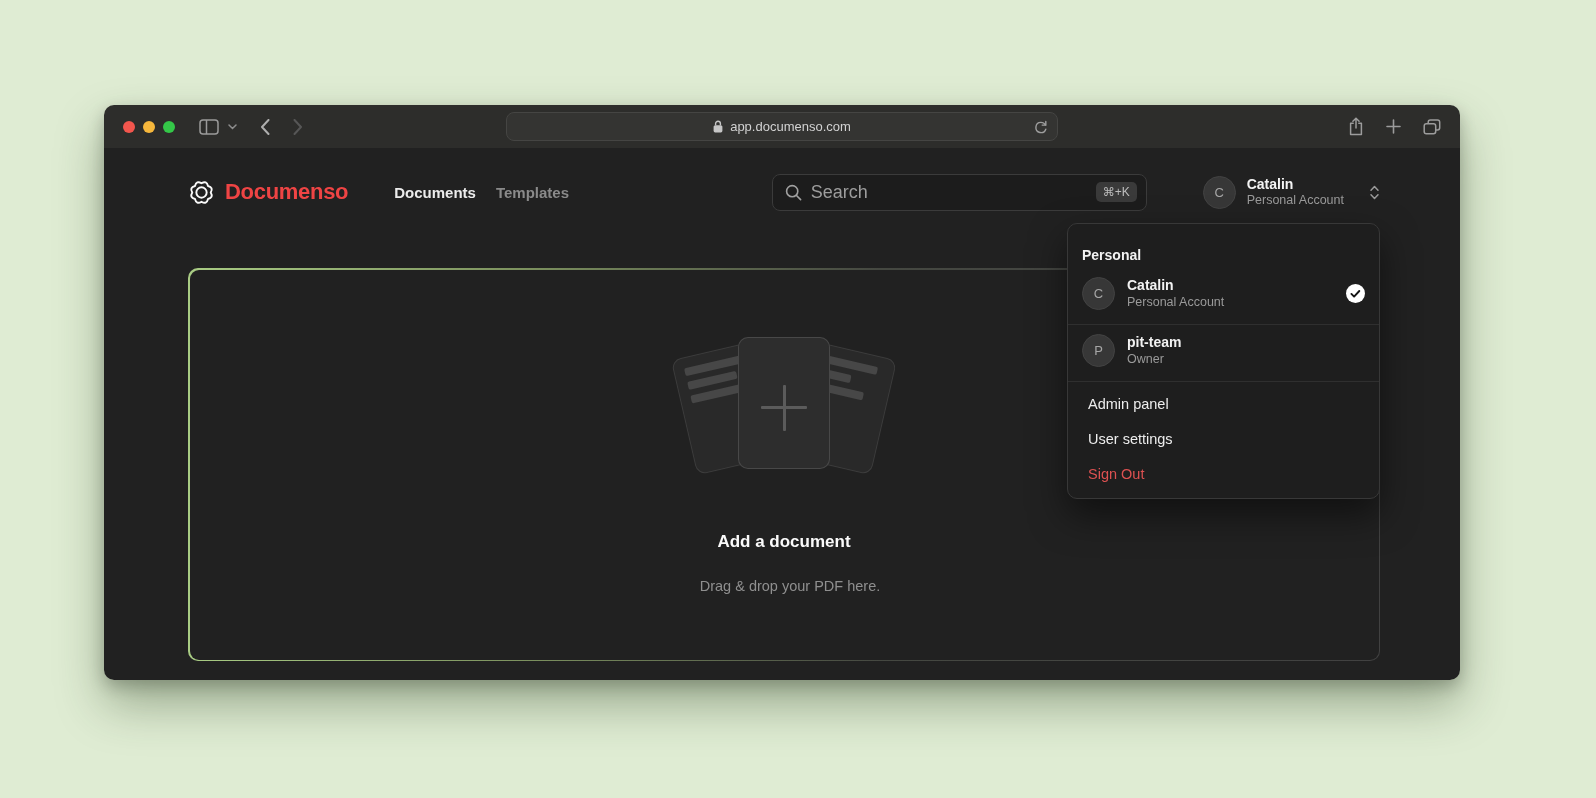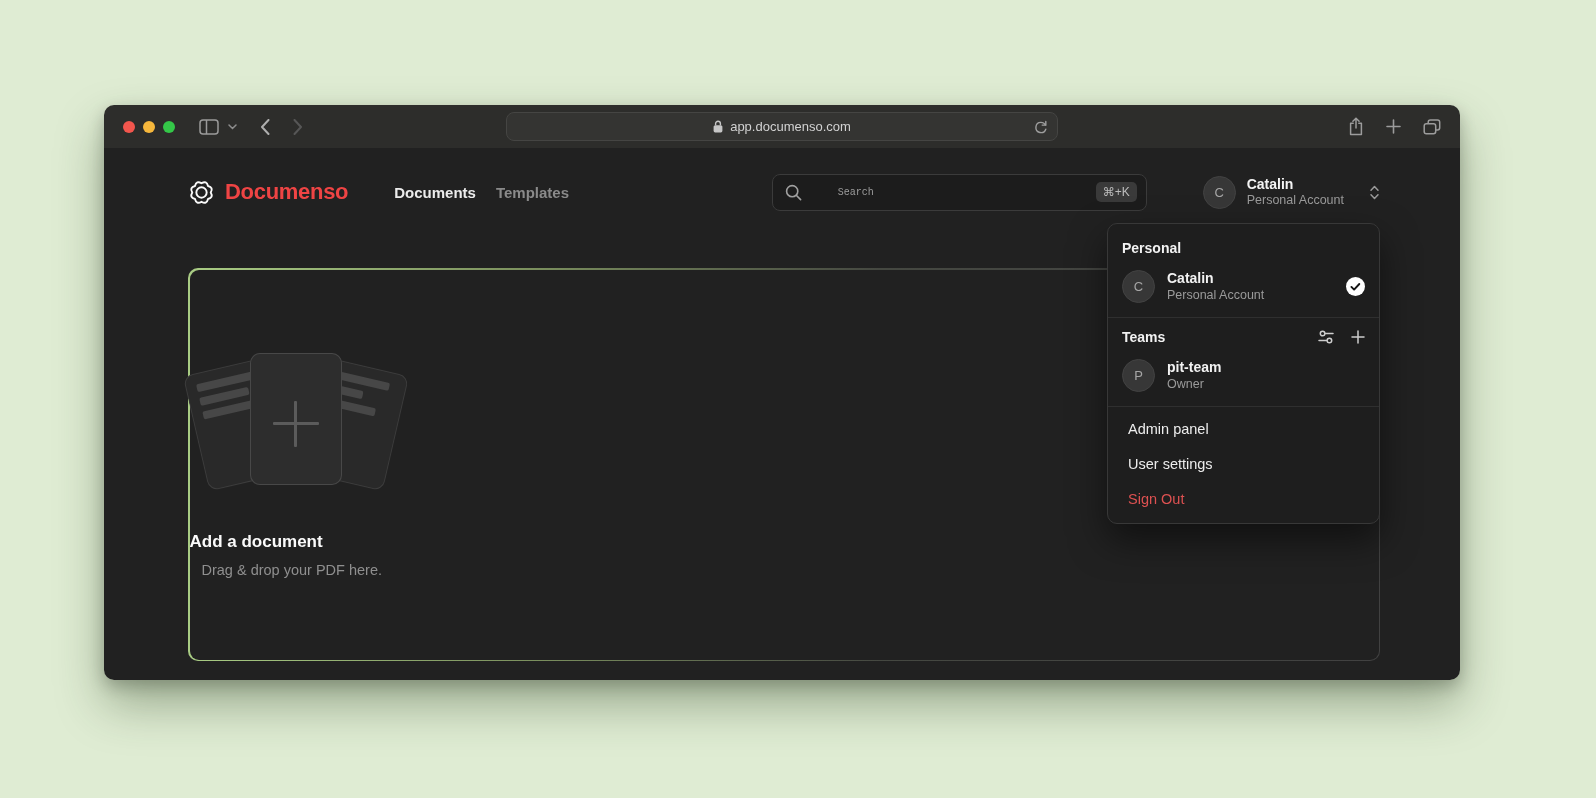--- a/index.html
+++ b/index.html
@@ -42,42 +42,43 @@
   .nav-item { cursor:pointer; }
   .nav-item.active { color:#ececec; }
   .nav-item.inactive { color:#8a8a8a; }
   .search {
     margin-left:auto; width:375px; height:37px; background:#1c1c1c;
     border:1px solid #3b3b3b; border-radius:8px;
     display:flex; align-items:center; gap:9px; padding:0 9px 0 12px;
   }
   .search input {
     flex:1; background:transparent; border:none; outline:none;
-    color:#e3e3e3; font-size:10px; font-family:Liberation Mono, monospace;margin-left:27px;
+    color:#e3e3e3; font-size:18px; font-family:Liberation Sans, sans-serif;
   }
   .search input::placeholder { color:#9d9d9d; }
   .kbd { background:#3a3a3a; color:#bdbdbd; font-size:12px; padding:3px 7px; border-radius:5px; white-space:nowrap; }
   .account { display:flex; align-items:center; gap:11px; margin-left:56px; cursor:pointer; }
   .avatar {
     width:33px; height:33px; border-radius:50%; background:#373737;
     border:1px solid #434343; color:#a6a6a6; font-size:13px;
     display:flex; align-items:center; justify-content:center; flex:0 0 auto;
   }
   .acc-name { color:#f3f3f3; font-size:14px; font-weight:700; line-height:17px; }
   .acc-sub { color:#9a9a9a; font-size:12.5px; line-height:15px; }
   
   .dropzone-outer {
     position:absolute; left:84px; top:120px; width:1192px; height:393px;
     border-radius:10px; padding:1.5px;
     background:linear-gradient(to right,#a9cc84 0%,#7d925f 28%,#454841 58%,#414141 100%);
   }
   .dropzone {
     width:100%; height:100%; background:#212121; border-radius:9px;
-    display:flex; flex-direction:column; align-items:flex-start; justify-content:center;
+    display:flex; flex-direction:column; align-items:center; justify-content:center;
     cursor:pointer;
+    gap:16px;
   }
   .cards { position:relative; width:212px; height:146px; margin-bottom:34px; }
   .card {
     position:absolute; width:86px; height:118px; top:13px;
     background:#292929; border:1px solid rgba(255,255,255,.09); border-radius:10px;
     padding:10px 10px 0;
   }
   .card.left  { left:5px;  transform:rotate(-13deg); }
   .card.right { right:5px; transform:rotate(13deg); }
   .card.mid   {
@@ -90,23 +91,23 @@
   .plus-wrap { position:relative; width:46px; height:46px; }
   .plus-wrap::before, .plus-wrap::after {
     content:""; position:absolute; background:#5b5b5b; border-radius:1px;
   }
   .plus-wrap::before { left:0; top:21.5px; width:46px; height:3px; }
   .plus-wrap::after  { left:21.5px; top:0; width:3px; height:46px; }
   .dz-title { color:#fbfbfb; font-size:17px; font-weight:700; }
   .dz-sub   { color:#8f8f8f; font-size:14.5px; margin-top:10px;margin-left:12px; }
   
   .dropdown {
-    position:absolute; top:75px; right:80px; width:273px; z-index:10;
+    position:absolute; top:75px; right:80px; width:313px; z-index:10;
     background:#1e1e1e; border:1px solid #383838; border-radius:10px;
-    box-shadow:0 16px 36px rgba(0,0,0,.5); padding:7px 0 6px;
+    box-shadow:0 16px 36px rgba(0,0,0,.5); padding:14px 0 6px;
   }
   .dd-label {
     display:flex; align-items:center; padding:9px 14px 7px;
     color:#f2f2f2; font-size:14px; font-weight:700;
   }
   .dd-label .dd-actions { margin-left:auto; display:flex; align-items:center; gap:17px; }
   .dd-action { display:flex; cursor:pointer; }
   .dd-row {
     display:flex; align-items:center; gap:12px; padding:7px 14px 12px; cursor:pointer;
   }
@@ -289,38 +290,20 @@
         <span class="check">
           <svg width="19" height="19" viewBox="0 0 19 19">
             <circle cx="9.5" cy="9.5" r="9.5" fill="#ffffff"></circle>
             <path d="M5.4 9.9l2.7 2.7 5.2-5.6" stroke="#141414" stroke-width="1.9" fill="none" stroke-linecap="round" stroke-linejoin="round"></path>
           </svg>
         </span>
       </div>
 
       <div class="dd-sep"></div>
 
-      <div class="dd-label">
-        <span>Teams</span>
-        <span class="dd-actions">
-          <span class="dd-action">
-            <svg width="16" height="16" viewBox="0 0 16 16" fill="none" stroke="#cdcdcd" stroke-width="1.5" stroke-linecap="round">
-              <circle cx="4.6" cy="4.5" r="2.3"></circle>
-              <line x1="7.6" y1="4.5" x2="15" y2="4.5"></line>
-              <line x1="1" y1="11.5" x2="8.4" y2="11.5"></line>
-              <circle cx="11.4" cy="11.5" r="2.3"></circle>
-            </svg>
-          </span>
-          <span class="dd-action">
-            <svg width="14" height="14" viewBox="0 0 14 14" fill="none" stroke="#cdcdcd" stroke-width="1.5" stroke-linecap="round">
-              <path d="M7 1v12M1 7h12"></path>
-            </svg>
-          </span>
-        </span>
-      </div>
       <div class="dd-row">
         <div class="avatar">P</div>
         <div>
           <div class="dd-name">pit-team</div>
           <div class="dd-sub">Owner</div>
         </div>
       </div>
 
       <div class="dd-sep"></div>
 

